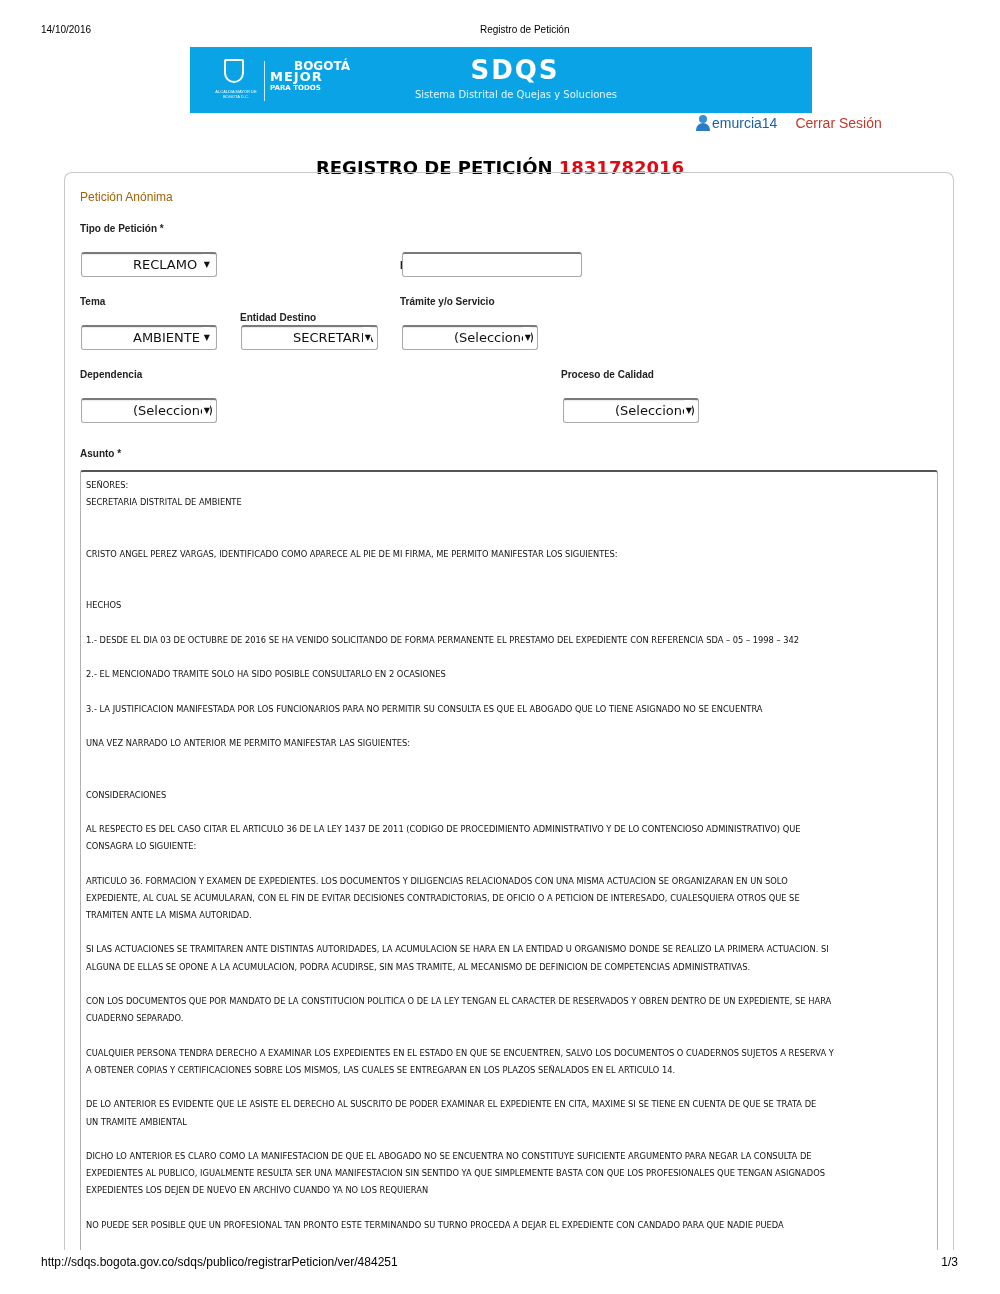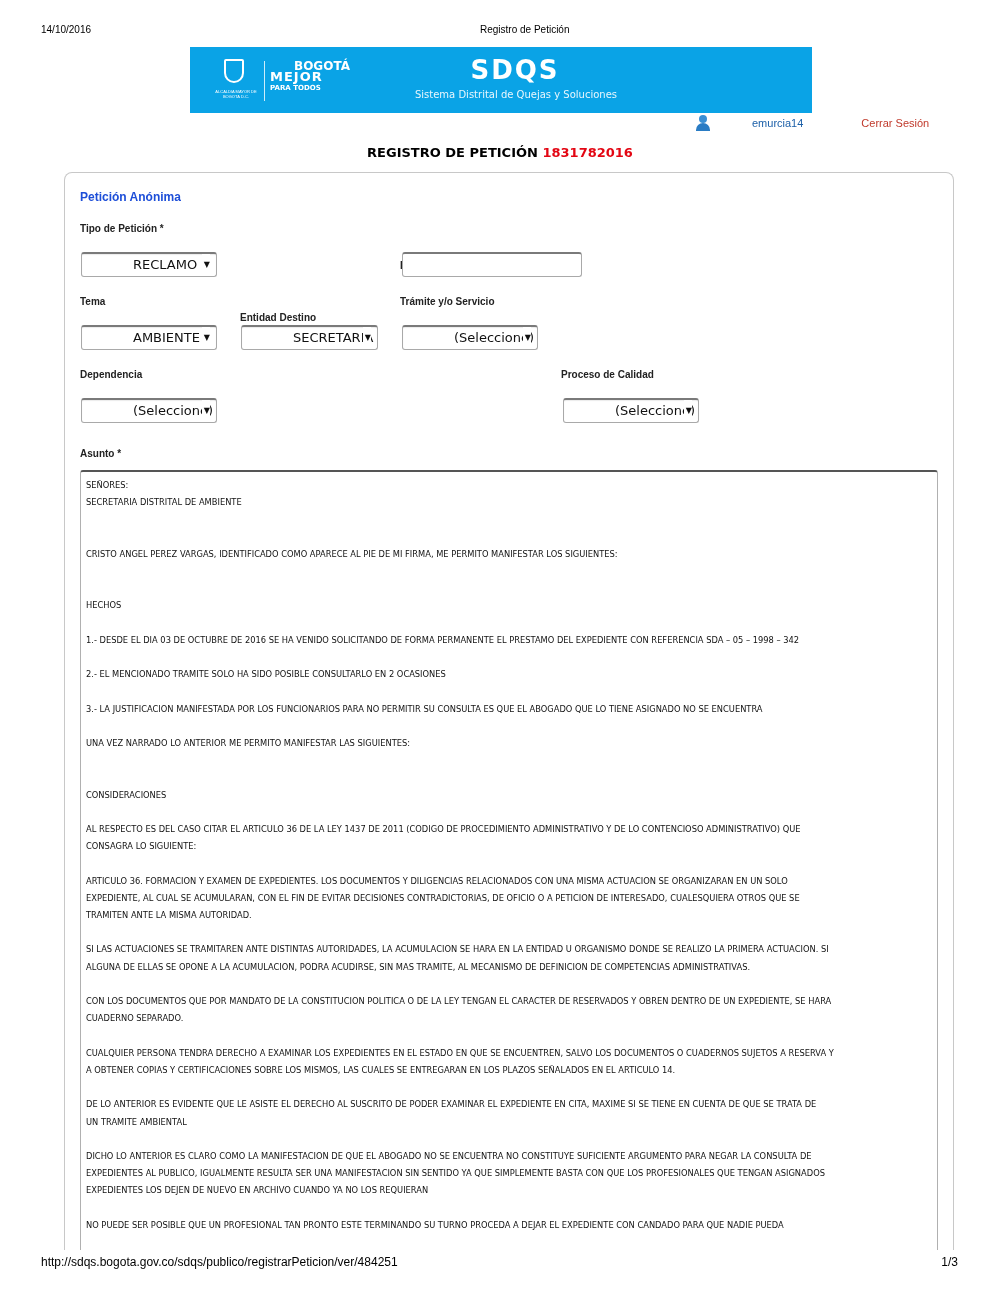--- a/index.html
+++ b/index.html
@@ -16,33 +16,33 @@
   .banner .crest-text { position: absolute; left: 0; top: 32px; width: 44px; font-size: 4px; color: #fff; text-align: center; line-height: 5px; font-family: "Liberation Sans", sans-serif; }
   .banner .divider { position: absolute; left: 74px; top: 14px; width: 1px; height: 40px; background: #ffffff; opacity: 0.8; }
   .banner .bogota { position: absolute; left: 80px; top: 14px; color: #fff; font-family: "DejaVu Sans", sans-serif; font-weight: bold; line-height: 10px; }
   .banner .bogota .l1 { font-size: 12px; letter-spacing: 0; }
   .banner .bogota .l1 .small { font-size: 12px; padding-left: 24px; }
   .banner .bogota .l2 { font-size: 13px; letter-spacing: 1px; margin-top: 1px; }
   .banner .bogota .l3 { font-size: 7px; margin-top: 1px; }
   .banner .sdqs { position: absolute; left: 0; width: 622px; top: 8px; text-align: center; color: #fff; font-family: "DejaVu Sans", sans-serif; font-weight: bold; font-size: 26px; letter-spacing: 2px; padding-left: 28px; }
   .banner .sdqs-sub { position: absolute; left: 0; width: 622px; top: 42px; text-align: center; color: #e8f6fd; font-family: "DejaVu Sans", sans-serif; font-size: 10px; padding-left: 30px; }
 
-  .userbar { position: absolute; top: 115px; left: 696px; height: 16px; font-size: 11px; display: flex; align-items: center; gap: 40px; }
+  .userbar { position: absolute; top: 115px; left: 696px; height: 16px; font-size: 14px; display: flex; align-items: center; }
   .user-icon { width: 14px; height: 16px; position: relative; margin-right: 2px; }
   .user-icon .head { position: absolute; left: 3px; top: 0; width: 8px; height: 8px; background: #3a8fd4; border-radius: 50%; }
   .user-icon .body { position: absolute; left: 0; top: 8px; width: 14px; height: 8px; background: #2a7cc4; border-radius: 7px 7px 0 0; }
   .username { color: #1b5fa8; }
   .logout { color: #c0392b; margin-left: 18px; }
 
-  .page-title { position: absolute; top: 145px; left: 0; width: 1000px; text-align: center; font-family: "DejaVu Sans", sans-serif; font-weight: bold; font-size: 13px; }
+  .page-title { position: absolute; top: 157px; left: 0; width: 1000px; text-align: center; font-family: "DejaVu Sans", sans-serif; font-weight: bold; font-size: 18px; }
   .page-title .number { color: #e30613; }
 
   .panel { position: absolute; left: 64px; top: 172px; width: 890px; height: 1130px; border: 1px solid #c8c8c8; border-bottom: none; border-radius: 8px 8px 0 0; }
 
-  .section-title { position: absolute; left: 80px; top: 190px; color: #1d4ed8; font-weight: bold; font-size: 12px; }
+  .section-title { position: absolute; left: 80px; top: 190px; color: #a16207; font-weight: normal; font-size: 12px; }
 
   .label { position: absolute; font-size: 10px; font-weight: bold; color: #222; }
 
   .select { position: absolute; height: 25px; border: 1px solid #a9a9a9; border-top: 2px solid #7a7a7a; border-radius: 3px; background: #fff; font-family: "DejaVu Sans", sans-serif; font-size: 13px; color: #111; padding-left: 7px; line-height: 22px; overflow: hidden; white-space: nowrap; box-shadow: inset 0 1px 1px rgba(0,0,0,0.08); }
   .select .val { display: inline-block; margin-left: 44px; }
   .select .arrow { position: absolute; right: 6px; top: 0; font-size: 8px; line-height: 22px; background: #fff; padding-left: 2px; }
 
   .text-input { position: absolute; height: 25px; border: 1px solid #a9a9a9; border-top: 2px solid #7a7a7a; border-radius: 3px; background: #fff; }
 
   .textarea { position: absolute; left: 80px; top: 470px; width: 858px; height: 830px; border: 1px solid #b0b0b0; border-top: 2px solid #555; border-radius: 3px 3px 0 0; background: #fff; padding: 5px 5px 0 5px; font-family: "DejaVu Sans", sans-serif; font-size: 8.3px; line-height: 17.2px; color: #111; overflow: hidden; }

